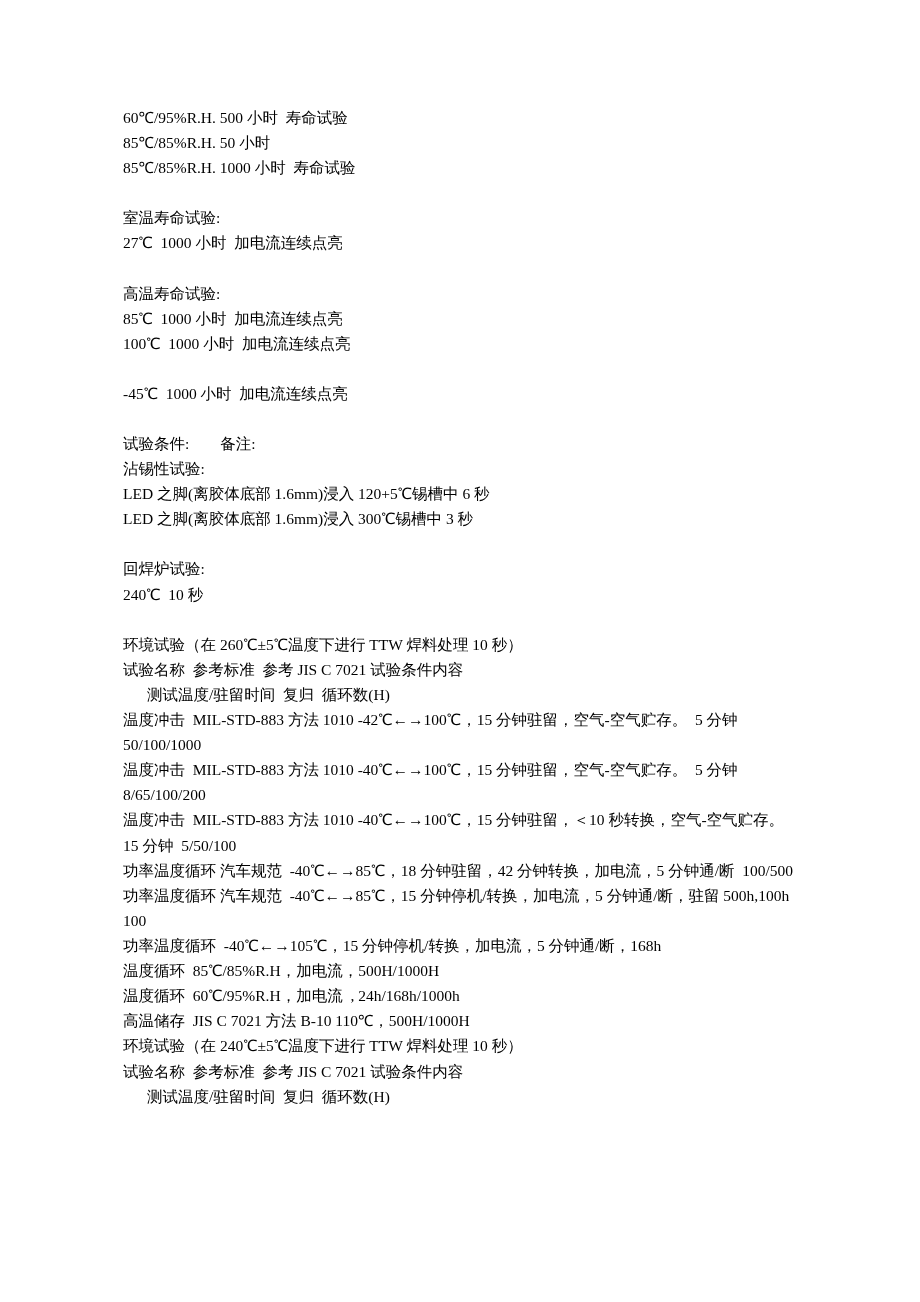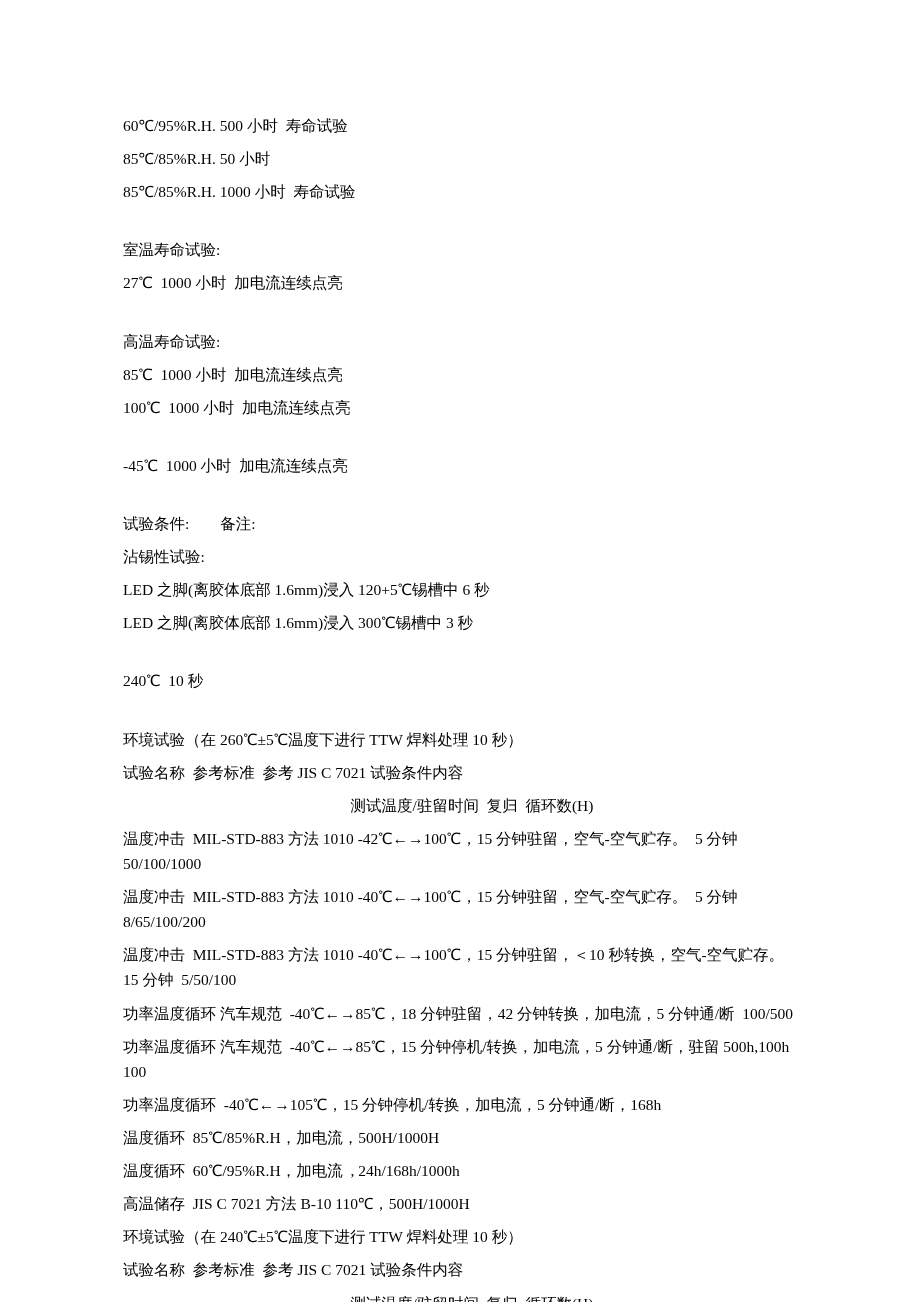--- a/index.html
+++ b/index.html
@@ -12,28 +12,26 @@
     color: #000;
   }
   .page {
     width: 920px;
     min-height: 1302px;
     box-sizing: border-box;
     padding: 105px 123px 60px 123px;
   }
   .line {
     white-space: pre-wrap;
-    margin-top: 8px;
   }
   .blank {
     height: 25px;
   }
   .indent {
     padding-left: 24px;
-    text-align: center;
   }
 </style>
 </head>
 <body>
 
 <div class="page" id="page-root">
     <div class="line">60℃/95%R.H. 500 小时  寿命试验</div>
     <div class="line">85℃/85%R.H. 50 小时</div>
     <div class="line">85℃/85%R.H. 1000 小时  寿命试验</div>
     <div class="blank"></div>
@@ -44,20 +42,21 @@
     <div class="line">85℃  1000 小时  加电流连续点亮</div>
     <div class="line">100℃  1000 小时  加电流连续点亮</div>
     <div class="blank"></div>
     <div class="line">-45℃  1000 小时  加电流连续点亮</div>
     <div class="blank"></div>
     <div class="line">试验条件:        备注:</div>
     <div class="line">沾锡性试验:</div>
     <div class="line">LED 之脚(离胶体底部 1.6mm)浸入 120+5℃锡槽中 6 秒</div>
     <div class="line">LED 之脚(离胶体底部 1.6mm)浸入 300℃锡槽中 3 秒</div>
     <div class="blank"></div>
+    <div class="line">回焊炉试验:</div>
     <div class="line">240℃  10 秒</div>
     <div class="blank"></div>
     <div class="line">环境试验（在 260℃±5℃温度下进行 TTW 焊料处理 10 秒）</div>
     <div class="line">试验名称  参考标准  参考 JIS C 7021 试验条件内容</div>
     <div class="line indent">测试温度/驻留时间  复归  循环数(H)</div>
     <div class="line">温度冲击  MIL-STD-883 方法 1010 -42℃←→100℃，15 分钟驻留，空气-空气贮存。  5 分钟  50/100/1000</div>
     <div class="line">温度冲击  MIL-STD-883 方法 1010 -40℃←→100℃，15 分钟驻留，空气-空气贮存。  5 分钟  8/65/100/200</div>
     <div class="line">温度冲击  MIL-STD-883 方法 1010 -40℃←→100℃，15 分钟驻留，＜10 秒转换，空气-空气贮存。  15 分钟  5/50/100</div>
     <div class="line">功率温度循环 汽车规范  -40℃←→85℃，18 分钟驻留，42 分钟转换，加电流，5 分钟通/断  100/500</div>
     <div class="line">功率温度循环 汽车规范  -40℃←→85℃，15 分钟停机/转换，加电流，5 分钟通/断，驻留 500h,100h  100</div>

